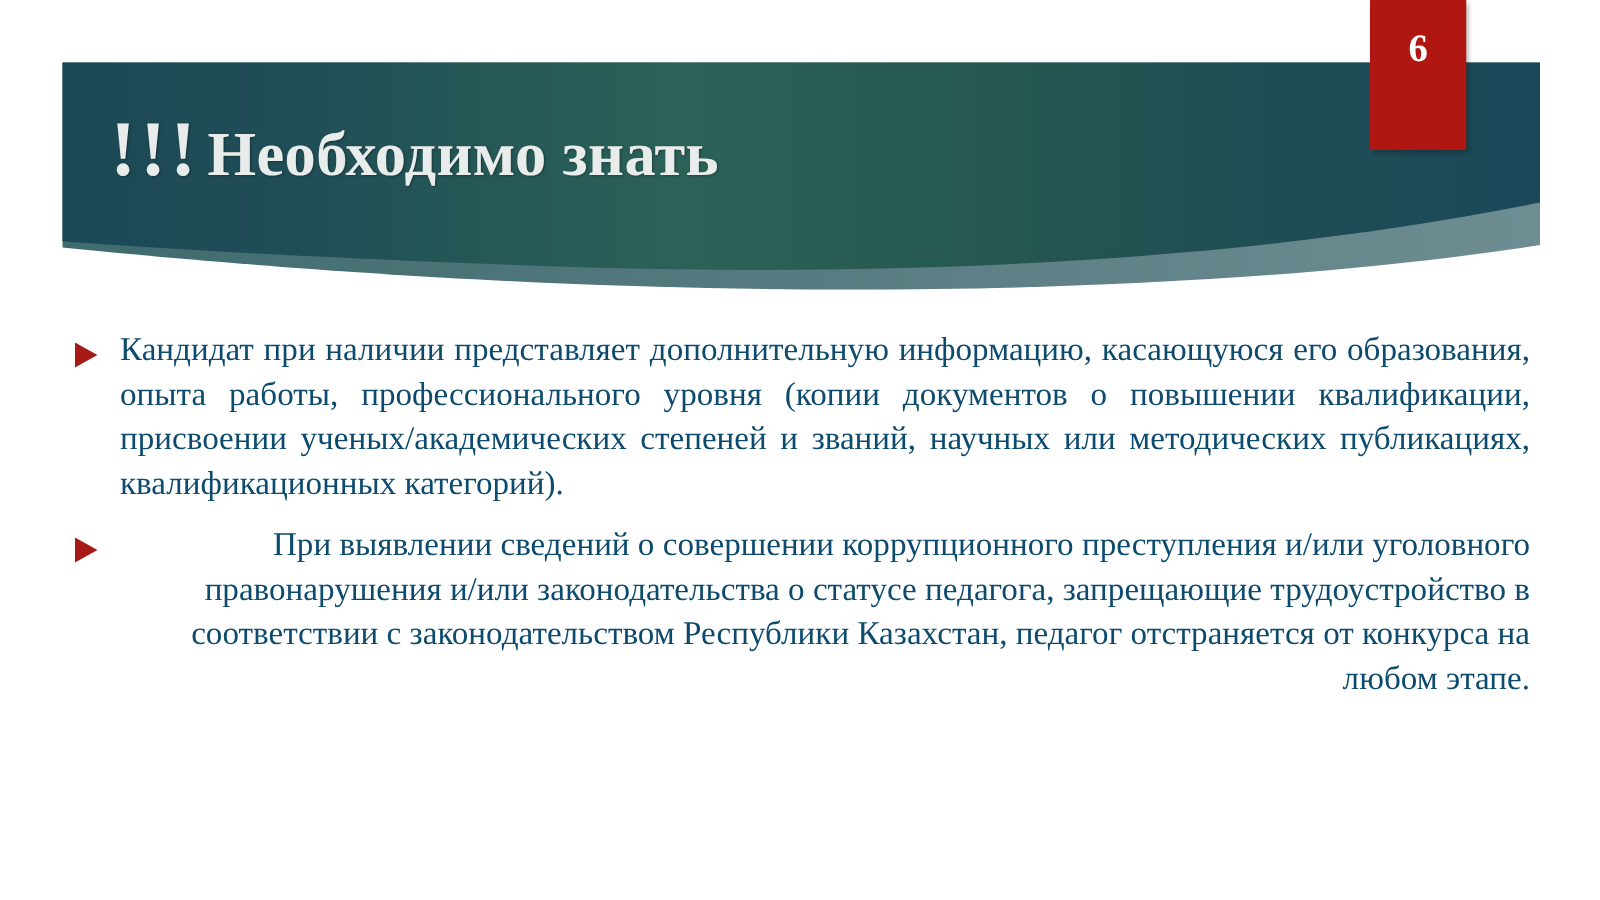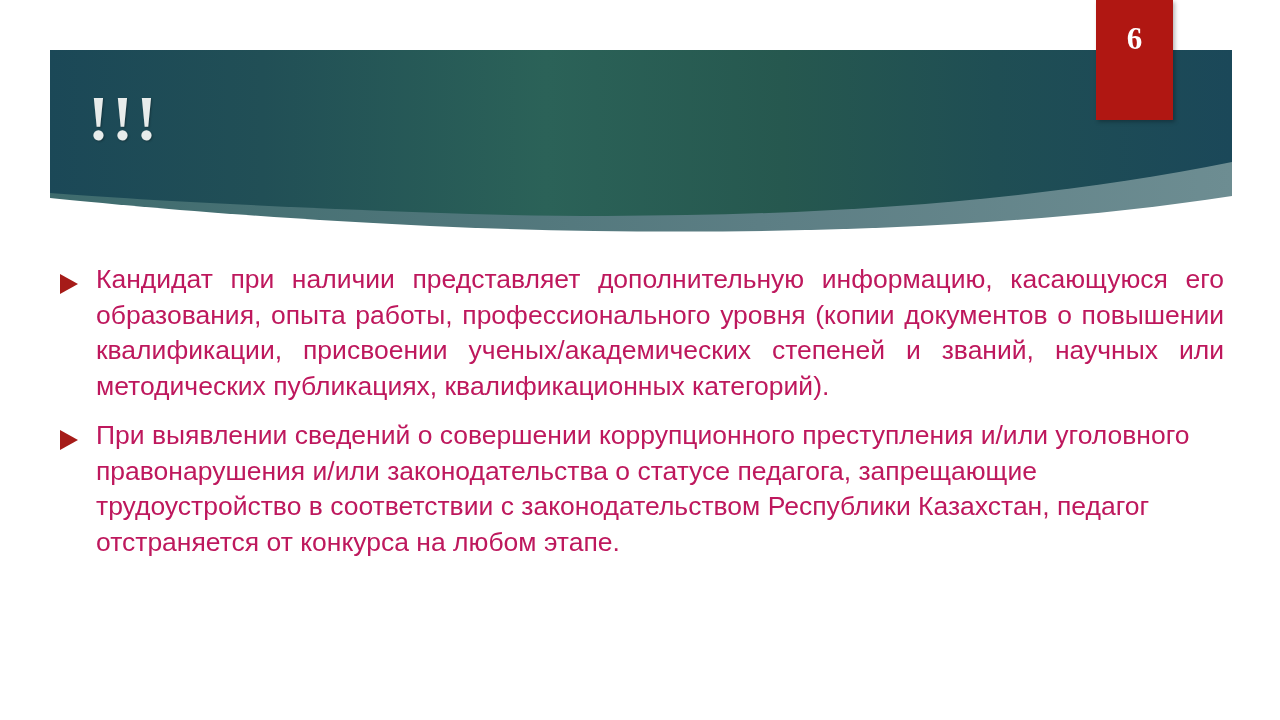--- a/index.html
+++ b/index.html
@@ -107,30 +107,31 @@
     width: 22px;
     margin-top: 11px;
     margin-right: 16px;
     line-height: 0;
   }
   .bullet-marker svg {
     display: block;
   }
   .bullet-text {
     flex: 1 1 auto;
-    color: #be185d;
-    font-family: Liberation Sans, sans-serif;
+    color: #0c4a6e;
+    font-family: Liberation Serif, serif;
     font-size: 26.5px;
     line-height: 35.5px;
     text-align: justify;
     -webkit-hyphens: none;
     hyphens: none;
   }
   .bullet-text.align-left {
-    text-align: left;
+    text-align: right;
+    margin-left: 41px;
   }
 </style>
 </head>
 <body>
 
 <div id="slide">
 
   <div id="header-banner">
     <svg viewBox="0 0 1280 250" xmlns="http://www.w3.org/2000/svg">
       <defs>
@@ -154,20 +155,21 @@
       <path d="M 50,50 L 1232,50 L 1232,162 C 1020,205 760,222 470,214 C 290,208 140,200 50,193 Z" fill="url(#bannerGrad)"></path>
     </svg>
   </div>
 
   <div id="slide-number-badge">
     <span class="num">6</span>
   </div>
 
   <div id="slide-title">
     <span class="bangs">!!!</span>
+    <span class="title-text">Необходимо знать</span>
   </div>
 
   <div id="body-content">
 
     <div class="bullet-item">
       <span class="bullet-marker">
         <svg width="22" height="22" viewBox="0 0 22 22" xmlns="http://www.w3.org/2000/svg">
           <polygon points="2,1 20,11 2,21" fill="#a61b18"></polygon>
         </svg>
       </span>

